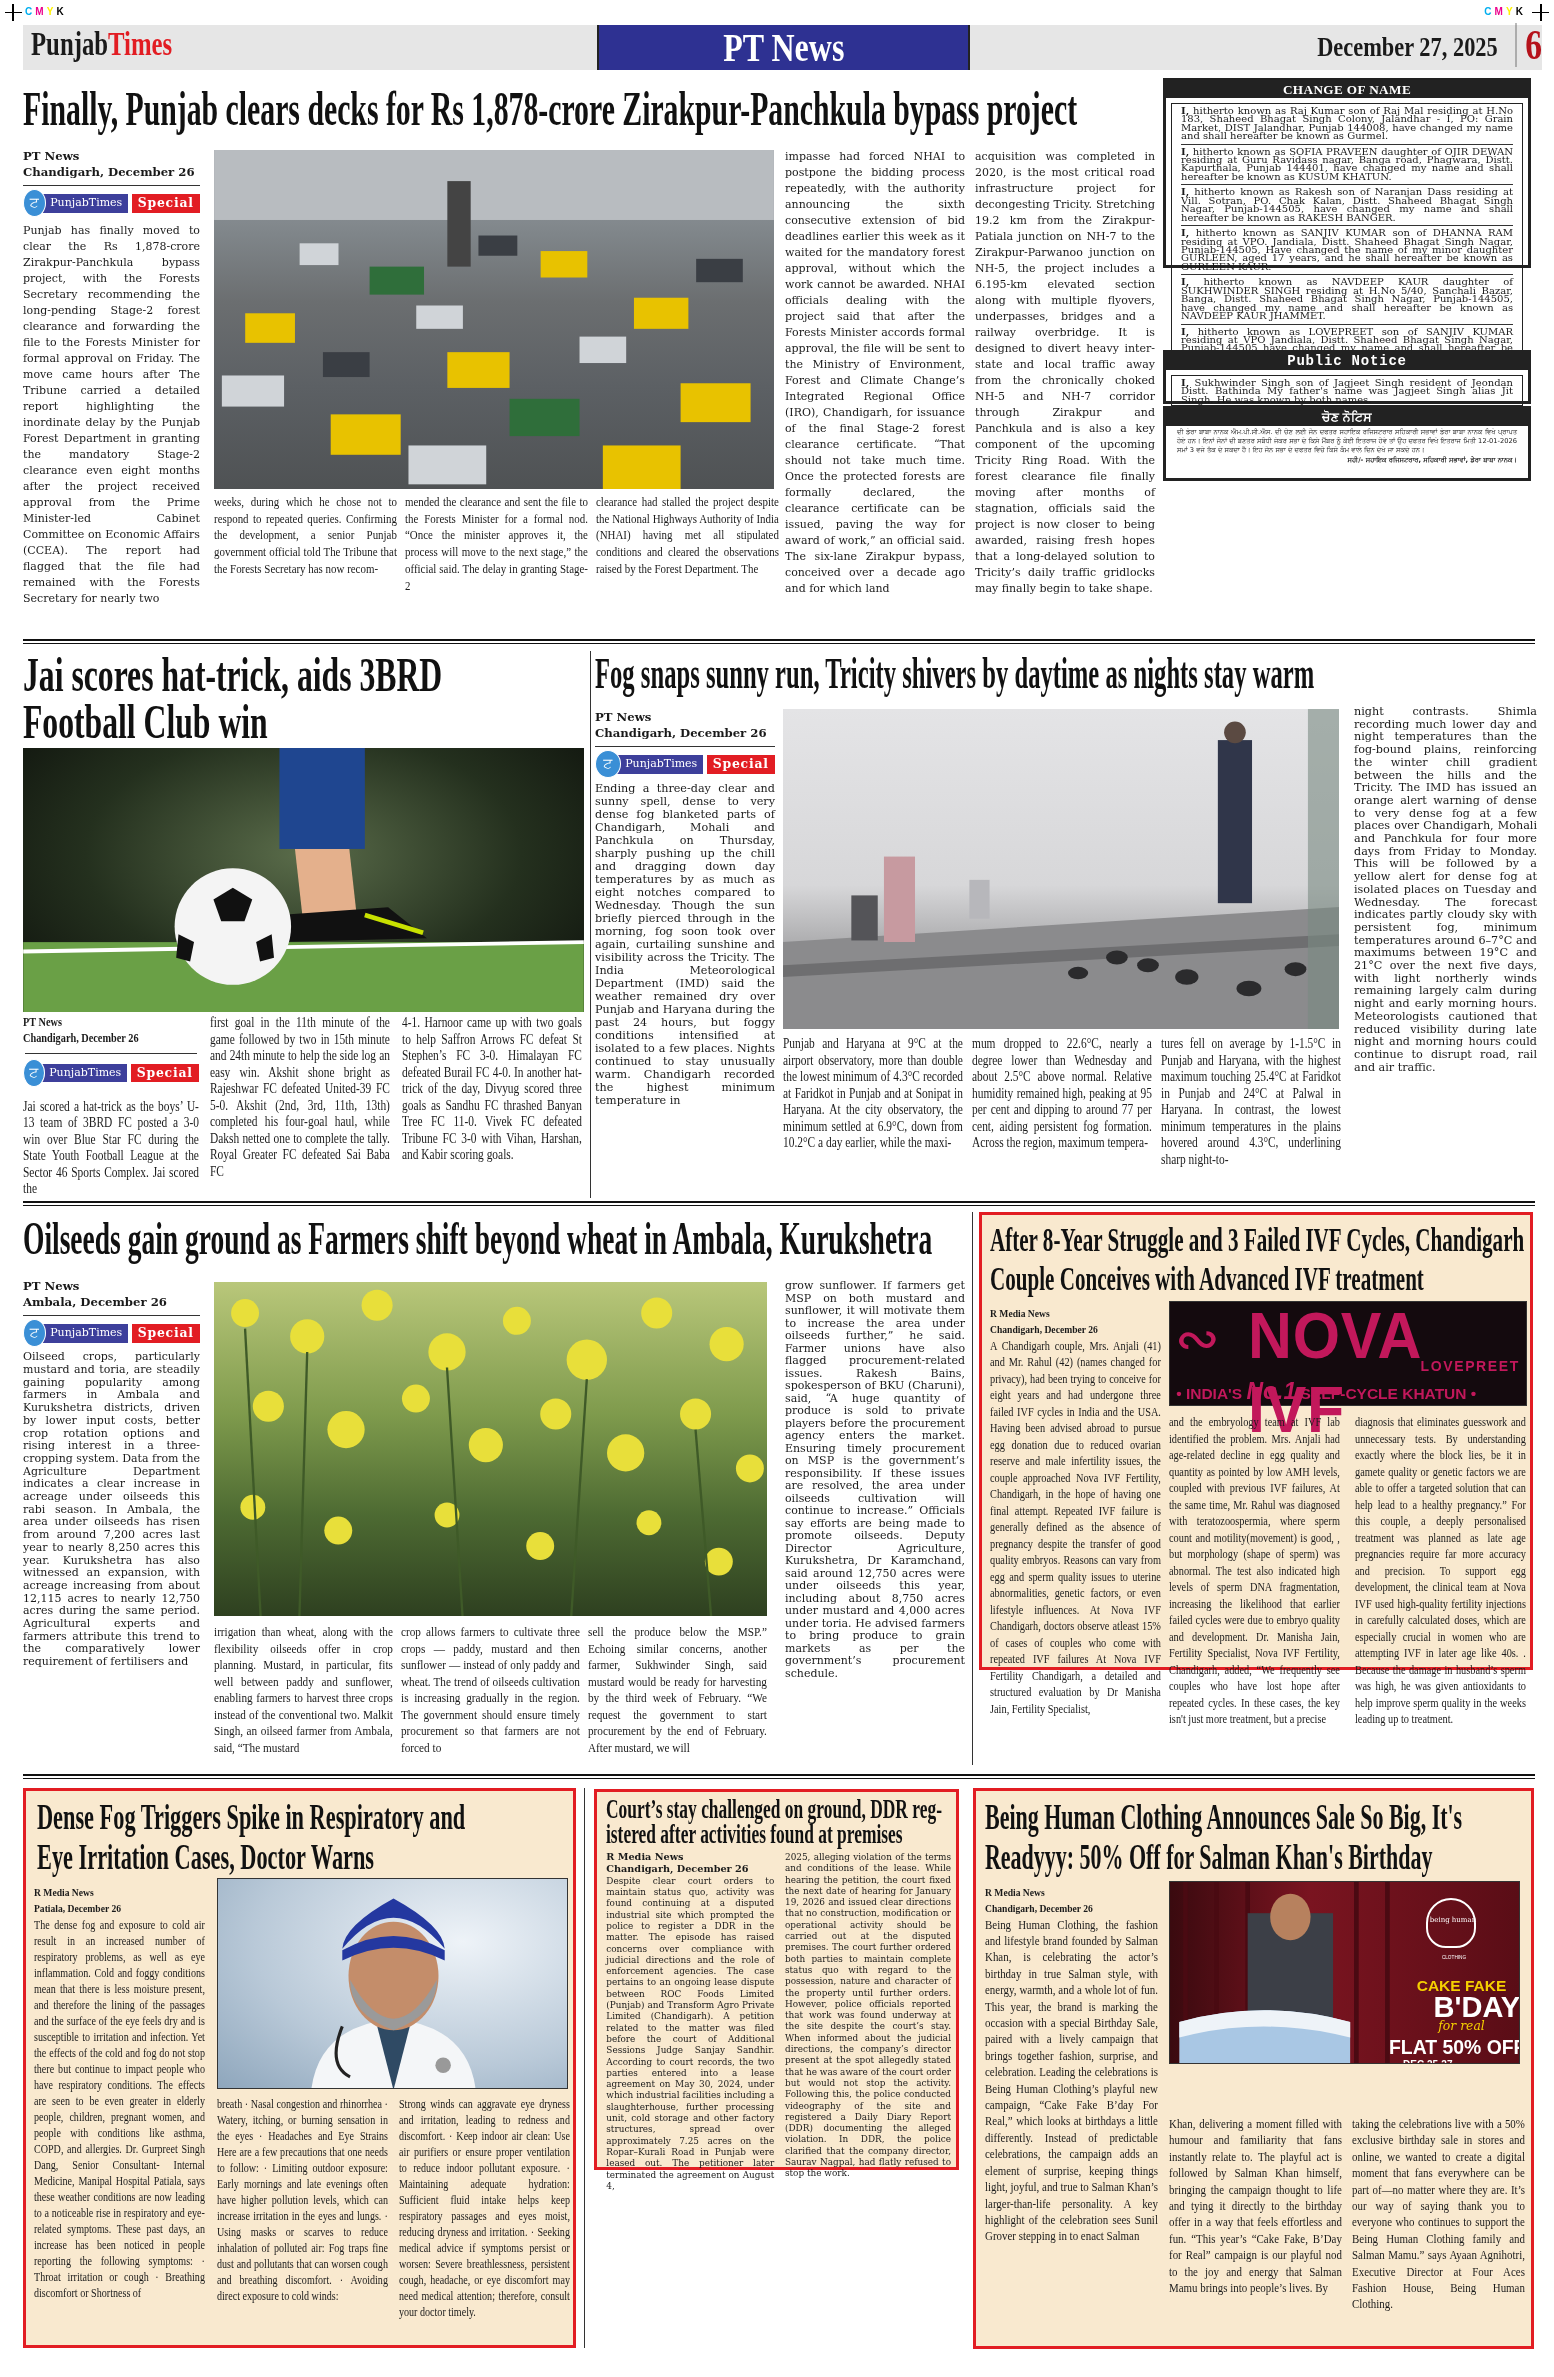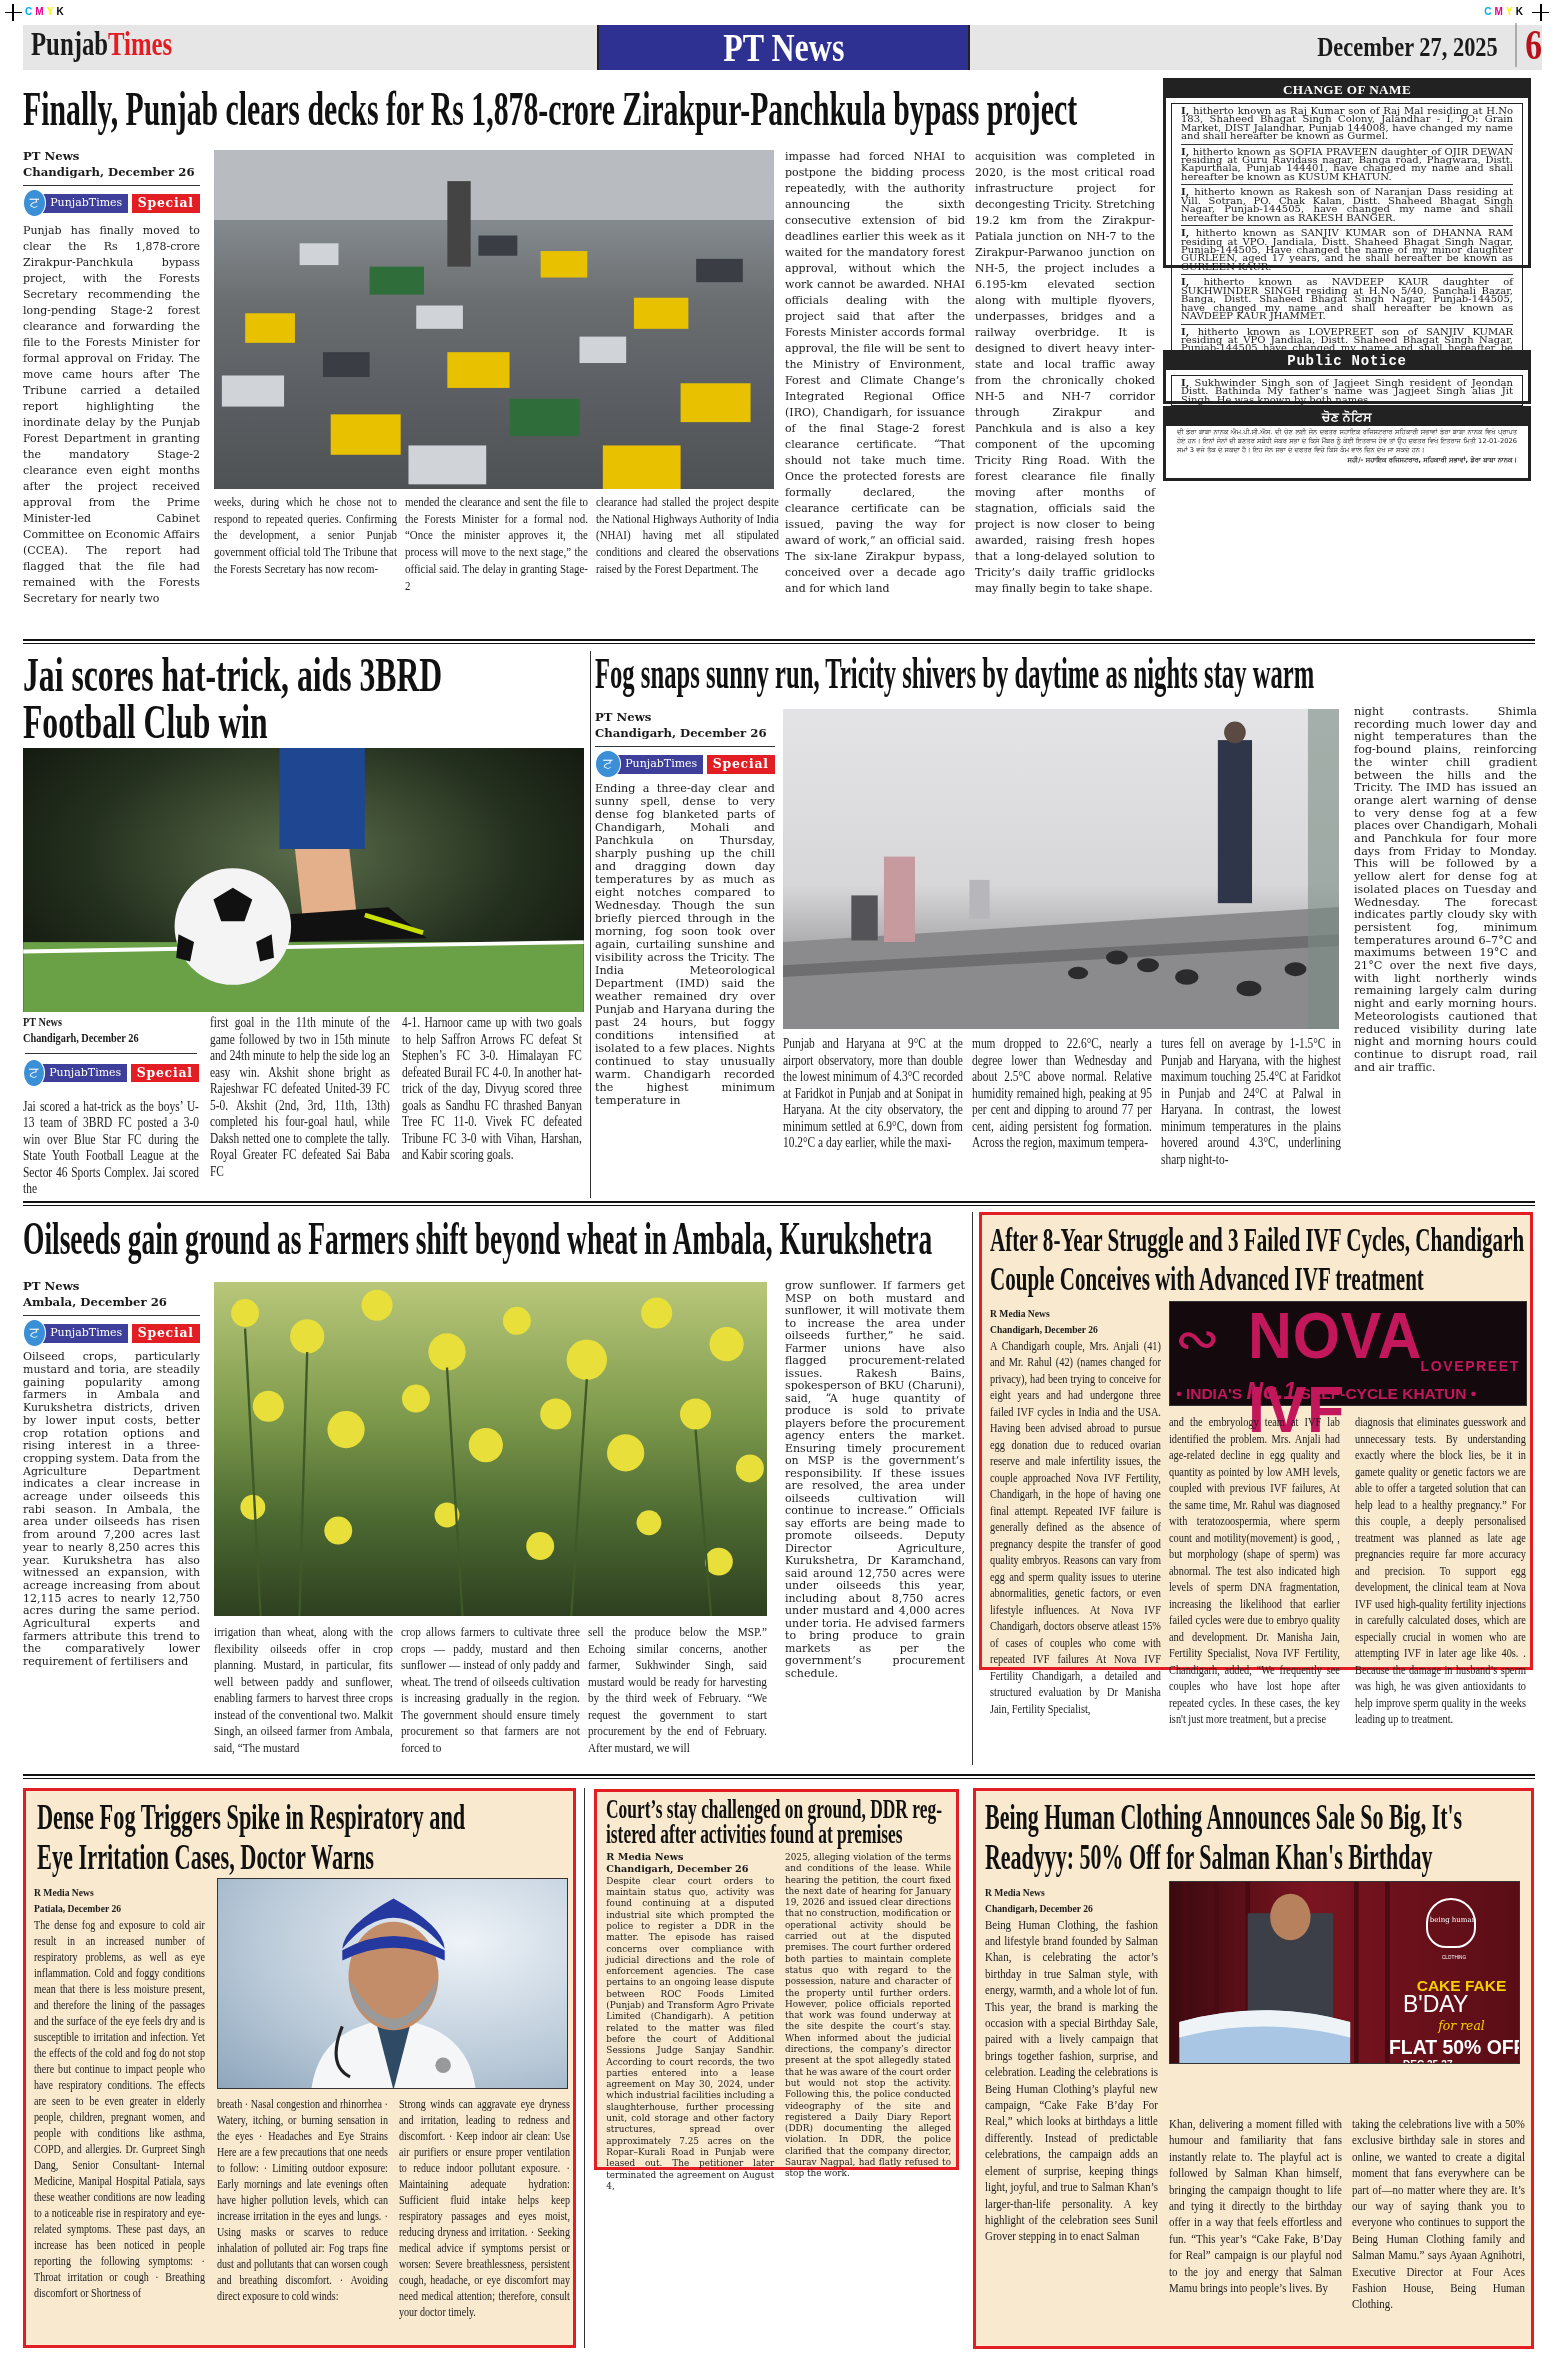--- a/index.html
+++ b/index.html
@@ -387,21 +387,21 @@
           <path d="M40 245 l10 -10 l10 10 l-10 14 z"></path>
           <path d="M80 250 l12 -12 l12 12 l-12 16 z"></path>
           <path d="M140 250 l12 -12 l12 12 l-12 16 z"></path>
           <path d="M195 245 l10 -10 l10 10 l-10 14 z"></path>
         </g>
     </svg>
     <div style="position:absolute;left:256px;top:15.5px;width:50px;height:50px;border:2.3px solid #fff;border-radius:50% 50% 40% 40%"></div>
     <div style="position:absolute;left:256px;top:34px;width:54px;text-align:center;color:#fff;font-size:7px;font-family:'DejaVu Serif',serif">being human</div>
     <div style="position:absolute;left:253px;top:73px;width:62px;text-align:center;color:#fff;font-size:4.7px;font-family:'Liberation Sans',sans-serif">CLOTHING</div>
     <div style="position:absolute;left:233px;top:95px;width:117px;text-align:center;color:#f5d000;font-family:'Liberation Sans',sans-serif;font-weight:bold;font-size:15.5px">CAKE FAKE</div>
-    <div style="position:absolute;left:233px;top:109px;width:117px;text-align:left;color:#fff;font-family:'Liberation Sans',sans-serif;font-weight:normal;font-size:23px">B'DAY</div>
+    <div style="position:absolute;left:233px;top:109px;width:117px;text-align:right;color:#fff;font-family:'Liberation Sans',sans-serif;font-weight:bold;font-size:29px">B'DAY</div>
     <div style="position:absolute;left:233px;top:136px;width:117px;text-align:center;color:#f5d000;font-family:'DejaVu Serif',serif;font-style:italic;font-size:12.4px">for real</div>
     <div style="position:absolute;left:219px;top:154px;width:132px;text-align:center;color:#fff;font-family:'Liberation Sans',sans-serif;font-weight:bold;font-size:19.4px;white-space:nowrap">FLAT 50% OFF</div>
     <div style="position:absolute;left:233px;top:177px;width:117px;text-align:left;color:#fff;font-family:'Liberation Sans',sans-serif;font-weight:bold;font-size:10px">DEC 25-27</div>
     <div style="position:absolute;left:225px;top:191px;width:124px;text-align:center;color:#fff;font-family:'Liberation Sans',sans-serif;font-size:4.3px">IN STORE AND ONLINE</div>
     <div style="position:absolute;left:225px;top:197px;width:124px;text-align:center;color:#fff;font-family:'Liberation Sans',sans-serif;font-size:4.3px">EXCLUSIVELY AT BEINGHUMANCLOTHING.COM</div>
   </div>
   <div style="position:absolute;left:193px;top:325px;width:173px">
       <span class="cbody narrow" style="font-size:13px;line-height:16.4px">Khan, delivering a moment filled with humour and familiarity that fans instantly relate to. The playful act is followed by Salman Khan himself, bringing the campaign thought to life and tying it directly to the birthday offer in a way that feels effortless and fun. “This year’s “Cake Fake, B’Day for Real” campaign is our playful nod to the joy and energy that Salman Mamu brings into people’s lives. By</span>
     </div>
   <div style="position:absolute;left:376px;top:325px;width:173px">

